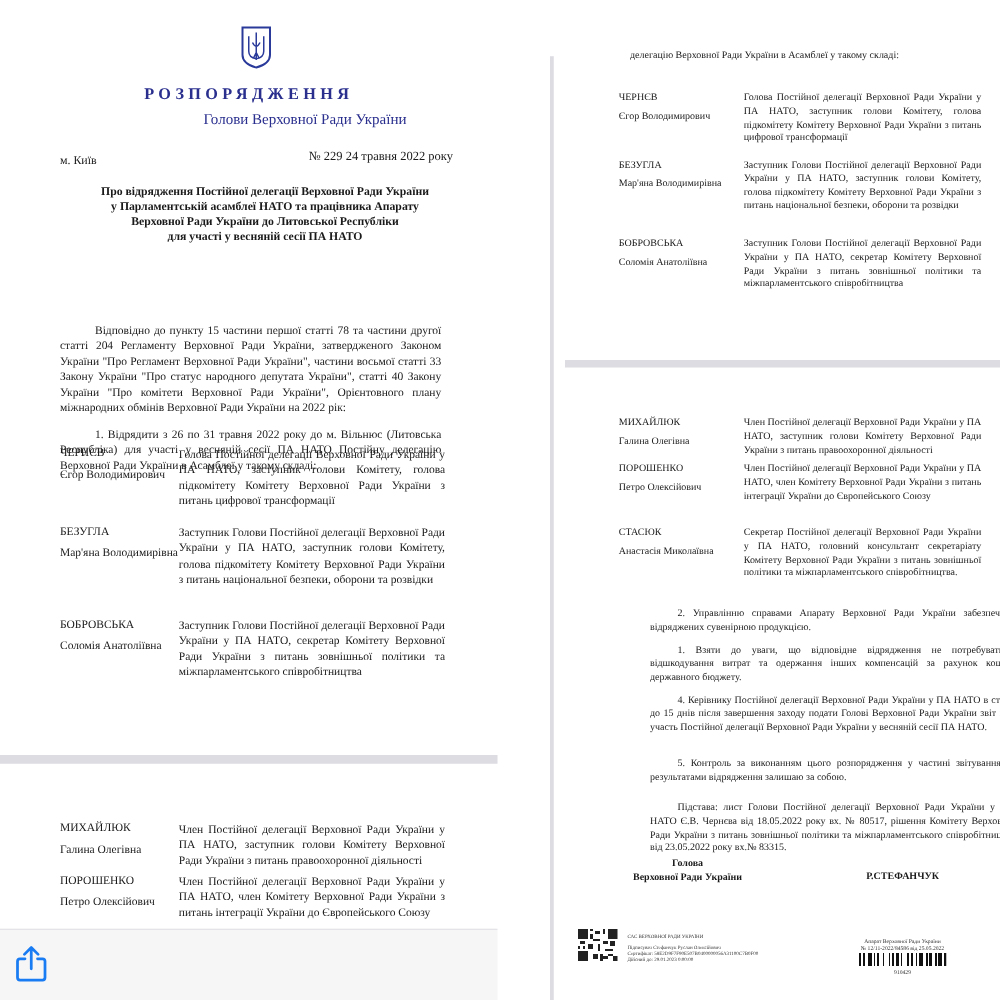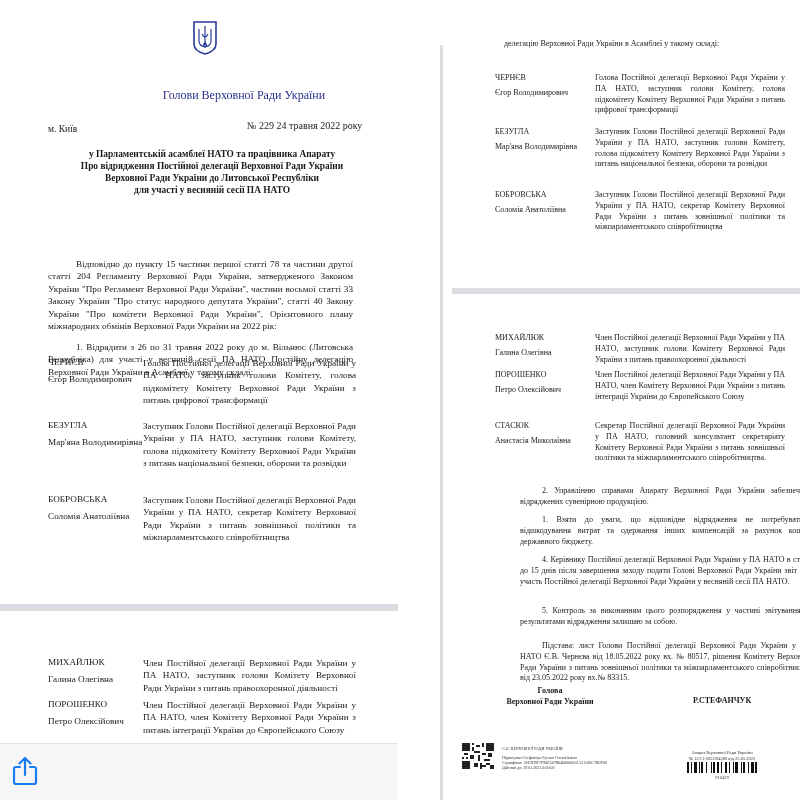--- a/index.html
+++ b/index.html
@@ -59,26 +59,27 @@
   .share-icon { position: absolute; left: 12px; top: 12px; width: 26px; height: 30px; cursor: pointer; }
 </style>
 </head>
 <body>
 
 <div class="page" id="left-top">
   <svg class="emblem" viewBox="0 0 26 36">
     <path d="M2 2 H24 V24 Q24 31 13 34 Q2 31 2 24 Z" fill="none" stroke="#2a3a9a" stroke-width="1.6"></path>
     <path d="M13 6 V28 M7 9 V21 Q7 26 13 27 Q19 26 19 21 V9 M10 14 Q13 20 16 14 M13 22 L11 26 M13 22 L15 26" fill="none" stroke="#2a3a9a" stroke-width="1.2"></path>
   </svg>
+  <div class="ordinance-title">РОЗПОРЯДЖЕННЯ</div>
   <div class="ordinance-sub">Голови Верховної Ради України</div>
   <div class="city">м. Київ</div>
   <div class="number-date">№ 229  24  травня  2022 року</div>
   <div class="subject">
+    <div>Про відрядження Постійної делегації Верховної Ради України</div>
     <div>у Парламентській асамблеї НАТО та працівника Апарату</div>
-    <div>Про відрядження Постійної делегації Верховної Ради України</div>
     <div>Верховної Ради України до Литовської Республіки</div>
     <div>для участі у весняній сесії ПА НАТО</div>
   </div>
   <p class="txt indent para1">Відповідно до пункту 15 частини першої статті 78 та частини другої статті 204 Регламенту Верховної Ради України, затвердженого Законом України "Про Регламент Верховної Ради України", частини восьмої статті 33 Закону України "Про статус народного депутата України", статті 40 Закону України "Про комітети Верховної Ради України", Орієнтовного плану міжнародних обмінів Верховної Ради України на 2022 рік:</p>
   <p class="txt indent para2">1. Відрядити з 26 по 31 травня 2022 року до м. Вільнюс (Литовська Республіка) для участі у весняній сесії ПА НАТО Постійну делегацію Верховної Ради України в Асамблеї у такому складі:</p>
 
   <div class="member" style="top:357px;">
     <div class="surname">ЧЕРНЄВ</div>
     <div class="given">Єгор Володимирович</div>
     <div class="role">Голова Постійної делегації Верховної Ради України у ПА НАТО, заступник голови Комітету, голова підкомітету Комітету Верховної Ради України з питань цифрової трансформації</div>

